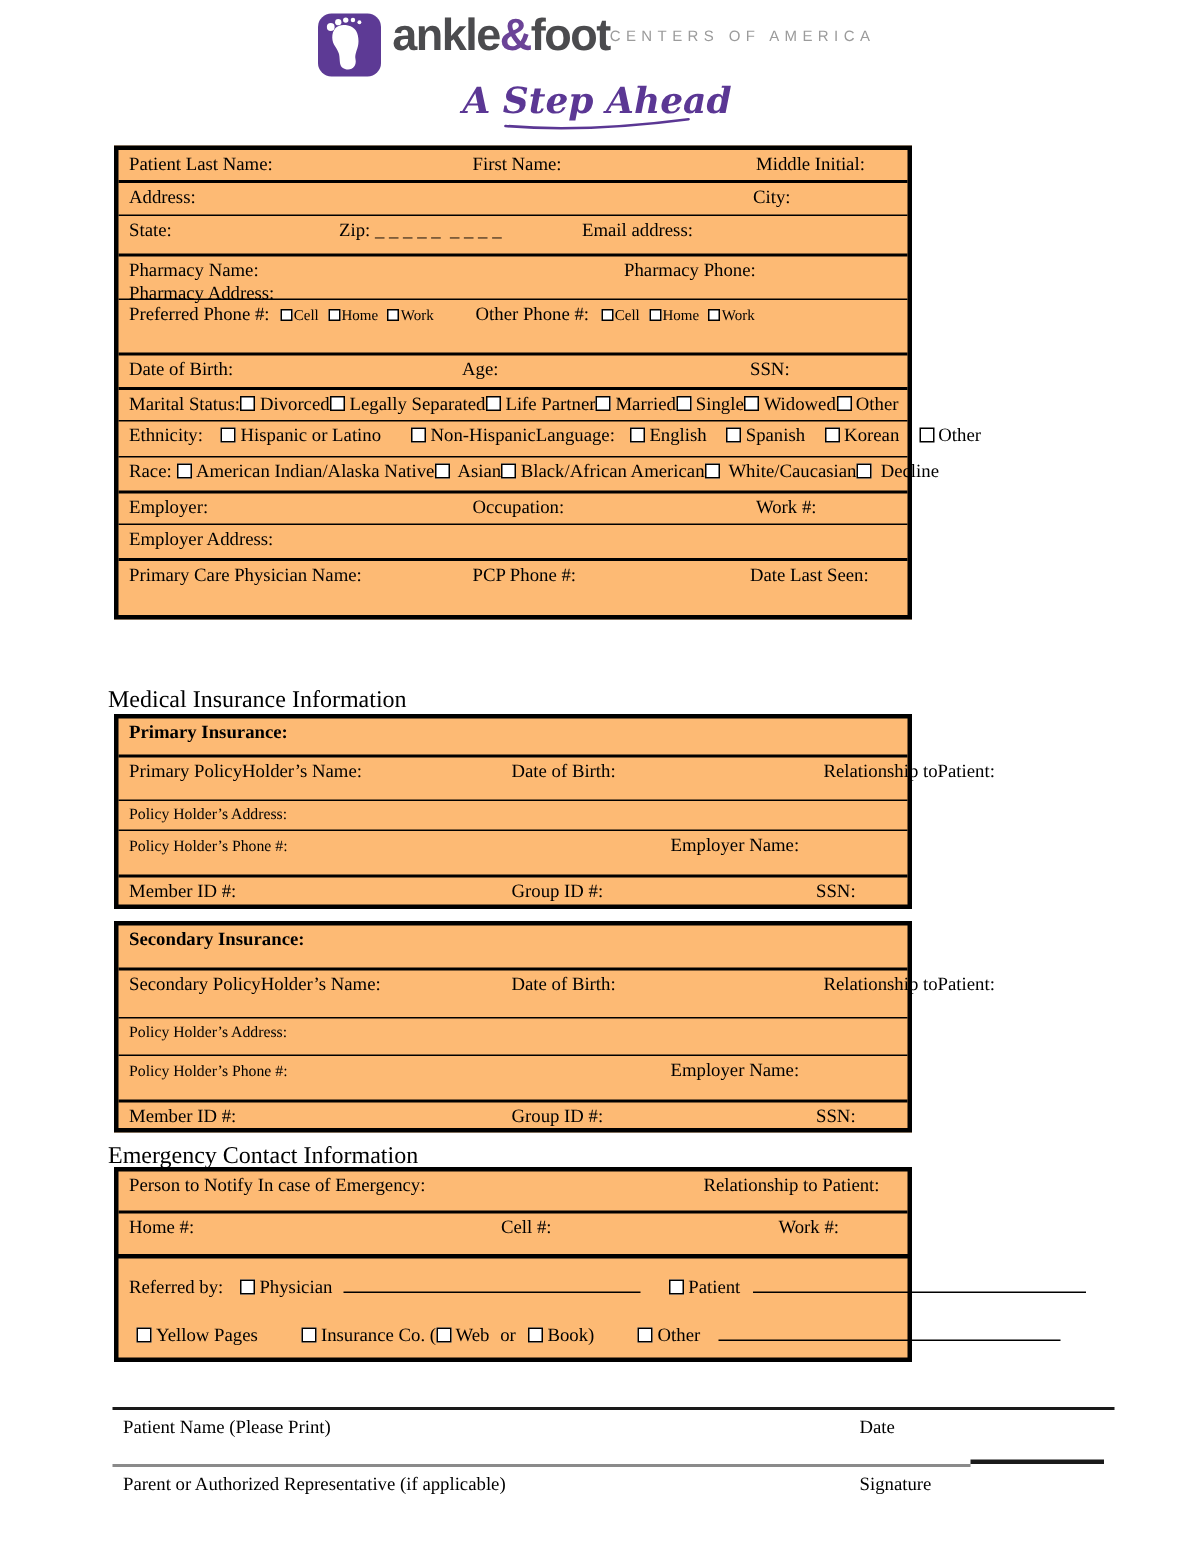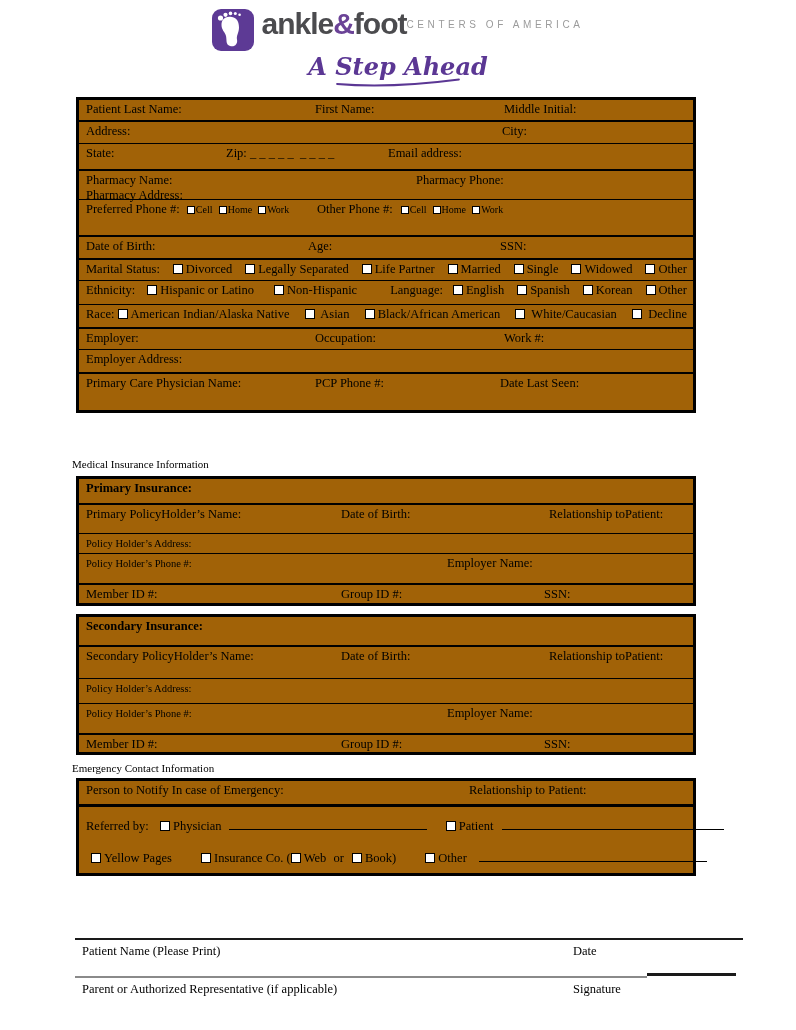--- a/index.html
+++ b/index.html
@@ -13,35 +13,35 @@
   .brand-line{font-family:"Liberation Sans","DejaVu Sans",sans-serif;font-weight:bold;
               font-size:30px;line-height:30px;letter-spacing:-1px;color:#4b4b4e;}
   .brand-amp{color:#6b4397;}
   .brand-sub{font-family:"Liberation Sans","DejaVu Sans",sans-serif;font-size:10px;
              letter-spacing:3.6px;color:#9b9b9b;margin-top:1px;}
   .tagline-wrap{position:absolute;top:54px;left:0;right:0;text-align:center;}
   .tagline{font-family:"DejaVu Serif","Liberation Serif",serif;font-style:italic;font-weight:bold;
            font-size:24px;color:#5b3794;line-height:26px;}
   .swoosh{display:block;margin:-2px auto 0 auto;}
   
-  .fbox{position:absolute;left:76px;width:620px;border:3px solid #000;box-sizing:border-box;background:#a16207;}
+  .fbox{position:absolute;left:76px;width:532px;border:3px solid #000;box-sizing:border-box;background:#fdba74;}
   .row{position:relative;box-sizing:border-box;border-top:1.5px solid #000;padding:2px 6px 0 7px;line-height:15px;}
   .row.first{border-top:none;}
   .row.thick{border-top:2.8px solid #000;}
   .abs{position:absolute;top:2px;white-space:nowrap;}
   .cb{display:inline-block;width:10px;height:10px;border:1.6px solid #000;box-sizing:border-box;
       vertical-align:-1px;margin-right:3px;background:#fff;}
   .cb.sm{width:8px;height:8px;border-width:1.4px;margin-right:1px;}
   .sm-lbl{font-size:10px;}
   .spread{display:flex;justify-content:space-between;align-items:flex-start;}
   .opt{white-space:nowrap;}
   .smallfont{font-size:10.5px;}
   .b{font-weight:bold;}
   .pre{white-space:pre;}
-  .sec-head{position:absolute;left:72px;font-size:11px;}
+  .sec-head{position:absolute;left:72px;font-size:16px;}
   .blank{display:inline-block;border-bottom:1.1px solid #000;height:11px;vertical-align:baseline;}
   .rule{position:absolute;background:#1a1a1a;}
 </style>
 </head>
 <body>
 
 <div class="page">
 
   <div class="logo-wrap">
     <div class="logo-icon">
@@ -202,21 +202,21 @@
       <span>Person to Notify In case of Emergency:</span>
       <span class="abs" style="left:390px;">Relationship to Patient:</span>
     </div>
     <div class="row" style="height:30px;border-top-width:2px;">
       <span>Home #:</span>
       <span class="abs" style="left:255px;">Cell #:</span>
       <span class="abs" style="left:440px;">Work #:</span>
     </div>
   </div>
 
-  <div class="fbox" style="top:804px;height:72px;">
+  <div class="fbox" style="top:836px;height:72px;">
     <div style="position:absolute;top:11px;left:7px;right:8px;white-space:nowrap;">
       <span>Referred by:</span>
       <span class="cb" style="margin-left:8px;"></span><span>Physician</span>
       <span class="blank" style="width:198px;margin-left:4px;"></span>
       <span class="cb" style="margin-left:16px;"></span><span>Patient</span>
       <span class="blank" style="width:222px;margin-left:5px;"></span>
     </div>
     <div style="position:absolute;top:43px;left:12px;right:8px;white-space:nowrap;">
       <span class="cb"></span><span>Yellow Pages</span>
       <span class="cb" style="margin-left:26px;"></span><span>Insurance Co. (</span><span class="cb"></span><span>Web</span>

